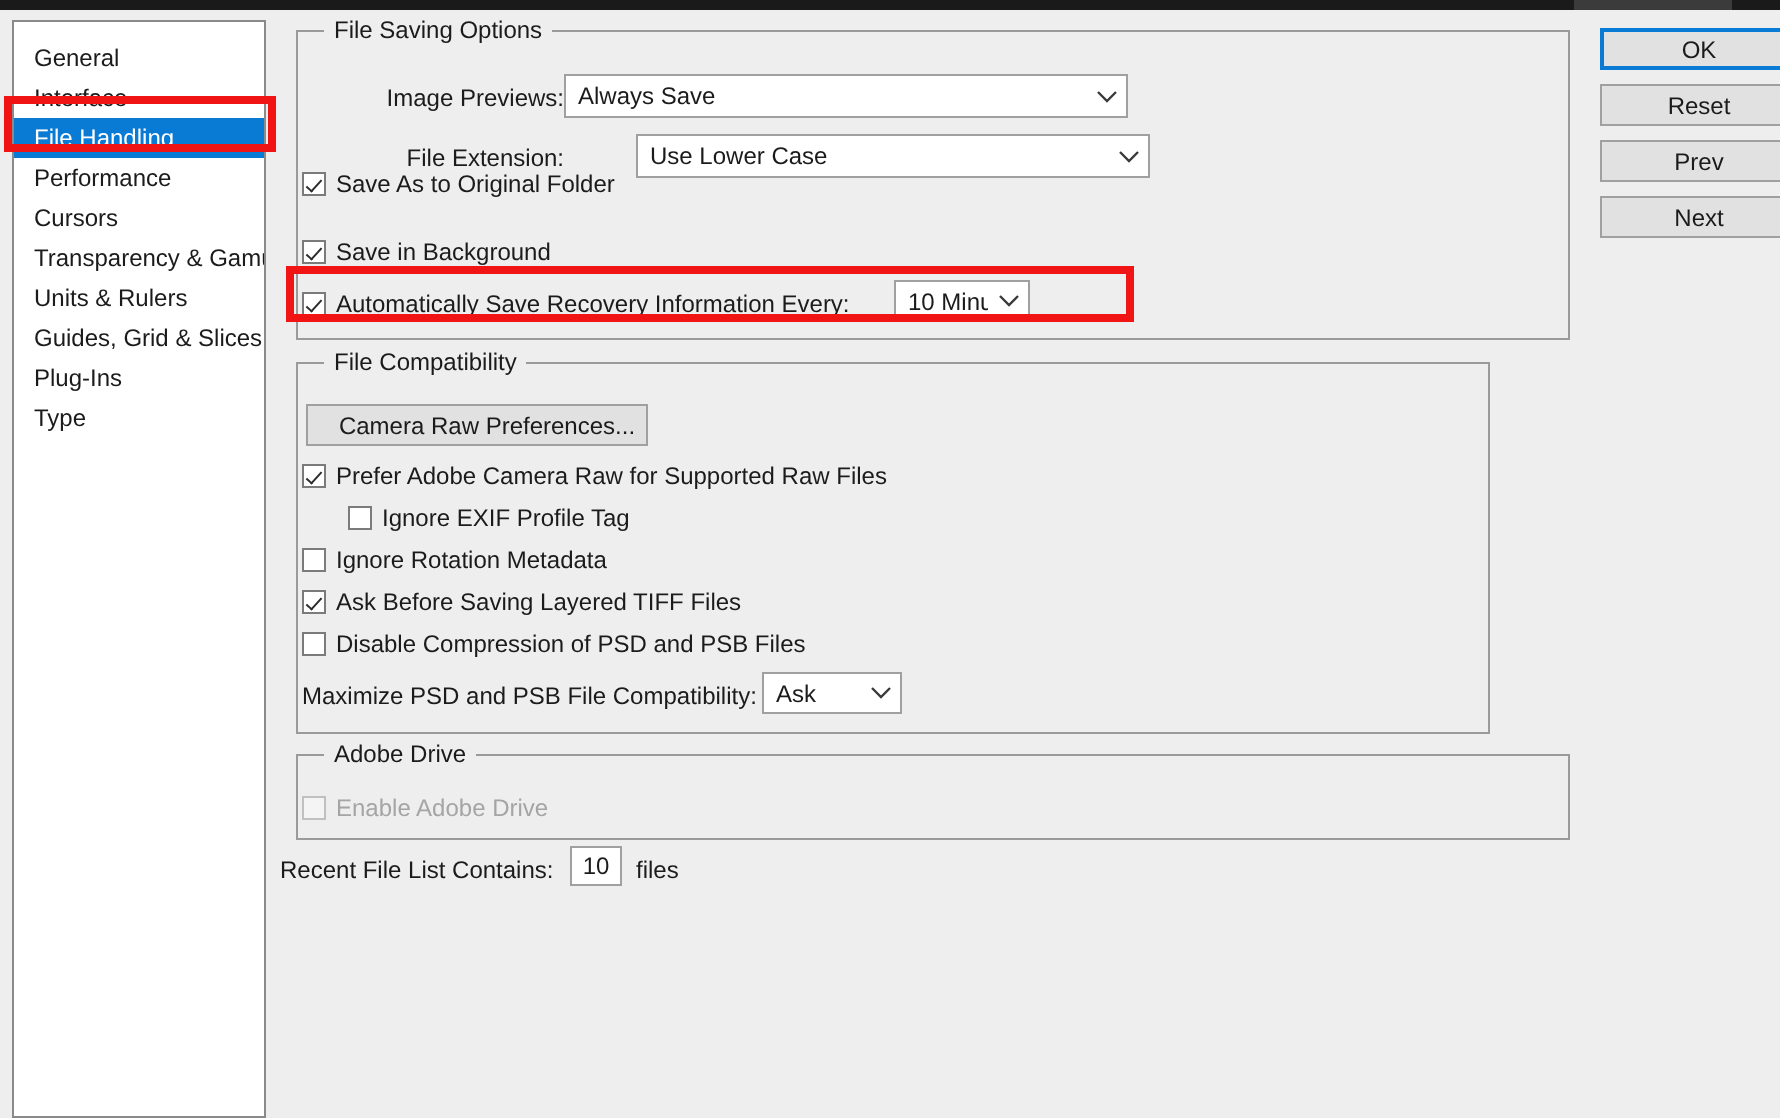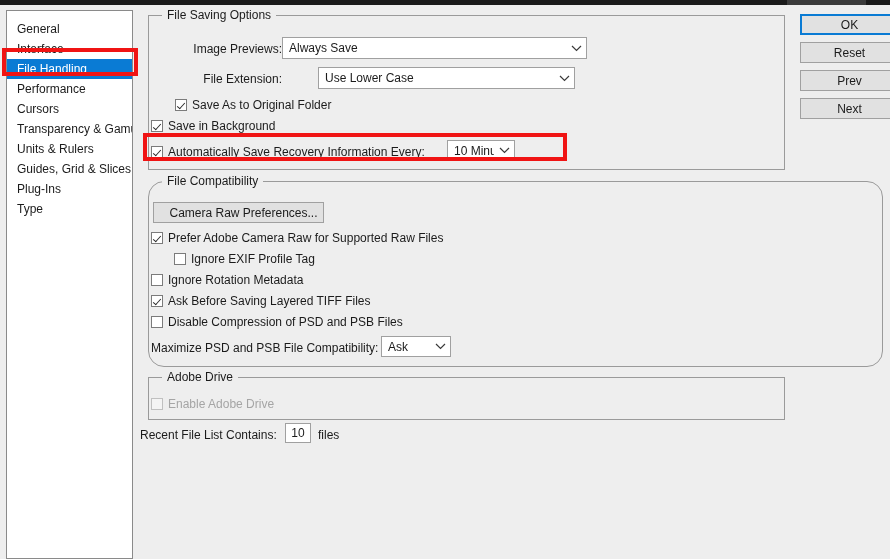--- a/index.html
+++ b/index.html
@@ -245,40 +245,40 @@
     </div>
   </div>
 
   <div class="main">
 
     <div class="groupbox" style="left:14px; top:10px; width:637px; height:155px;">
       <div class="gb-legend">File Saving Options</div>
     </div>
 
     <div class="lbl-right" style="left:28px; top:37px; width:120px;">Image Previews:</div>
-    <div class="combo" style="left:148px; top:32px; width:305px; height:22px;">
+    <div class="combo" style="left:148px; top:32px; width:282px; height:22px;">
       <span class="cval">Always Save</span>
       <span class="chev">
         <svg width="11" height="7" viewBox="0 0 11 7">
             <polyline points="1,1 5.5,5.5 10,1" fill="none" stroke="#3a3a3a" stroke-width="1.2"></polyline>
           </svg>
       </span>
     </div>
 
     <div class="lbl-right" style="left:28px; top:67px; width:120px;">File Extension:</div>
     <div class="combo" style="left:148px; top:62px; width:257px; height:22px;margin-left:36px;">
       <span class="cval">Use Lower Case</span>
       <span class="chev">
         <svg width="11" height="7" viewBox="0 0 11 7">
             <polyline points="1,1 5.5,5.5 10,1" fill="none" stroke="#3a3a3a" stroke-width="1.2"></polyline>
           </svg>
       </span>
     </div>
 
-    <div class="cbrow" style="left:17px; top:93px;margin-left:24px;">
+    <div class="cbrow" style="left:17px; top:80px;">
       <span class="cbox checked"></span>
       <span>Save As to Original Folder</span>
     </div>
 
     <div class="cbrow" style="left:17px; top:114px;">
       <span class="cbox checked"></span>
       <span>Save in Background</span>
     </div>
 
     <div class="cbrow" style="left:17px; top:140px;">
@@ -287,21 +287,21 @@
     </div>
     <div class="combo" style="left:313px; top:135px; width:68px; height:21px;">
       <span class="cval">10 Minutes</span>
       <span class="chev">
         <svg width="11" height="7" viewBox="0 0 11 7">
             <polyline points="1,1 5.5,5.5 10,1" fill="none" stroke="#3a3a3a" stroke-width="1.2"></polyline>
           </svg>
       </span>
     </div>
 
-    <div class="groupbox" style="left:14px; top:176px; width:735px; height:186px;border-radius:16px;">
+    <div class="groupbox" style="left:14px; top:176px; width:597px; height:186px;">
       <div class="gb-legend">File Compatibility</div>
     </div>
 
     <div class="btn left-align" style="left:19px; top:197px; width:171px; height:21px;">
       <span>Camera Raw Preferences...</span>
     </div>
 
     <div class="cbrow" style="left:17px; top:226px;">
       <span class="cbox checked"></span>
       <span>Prefer Adobe Camera Raw for Supported Raw Files</span>

